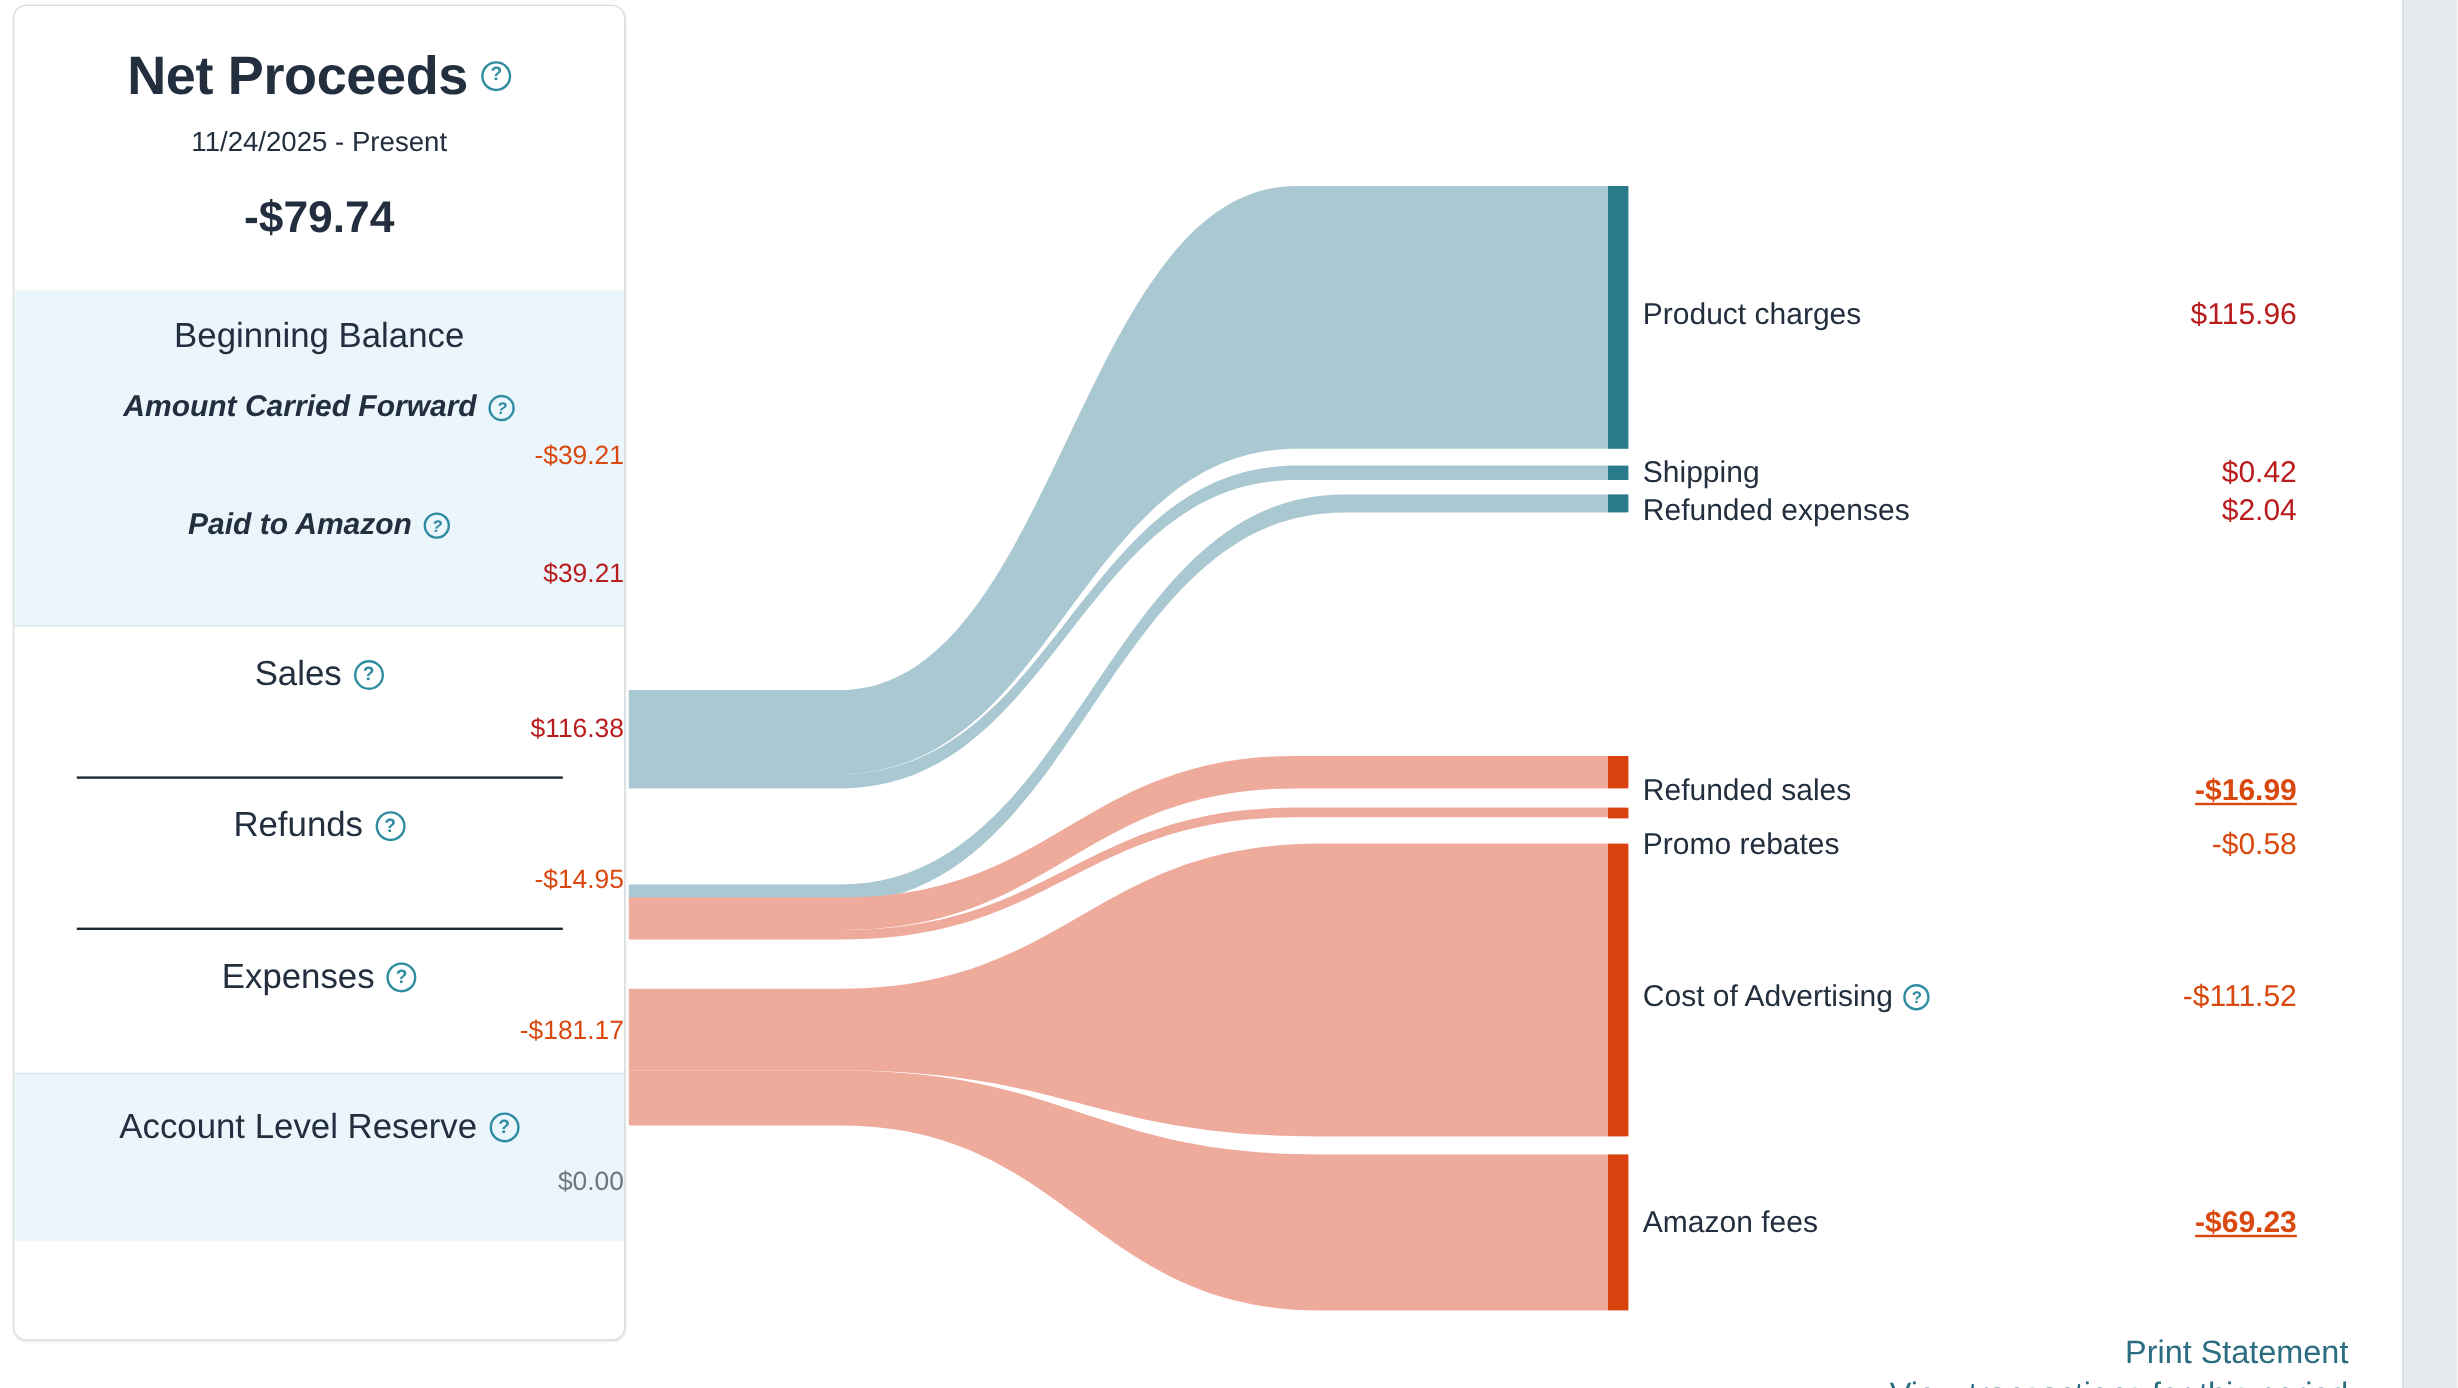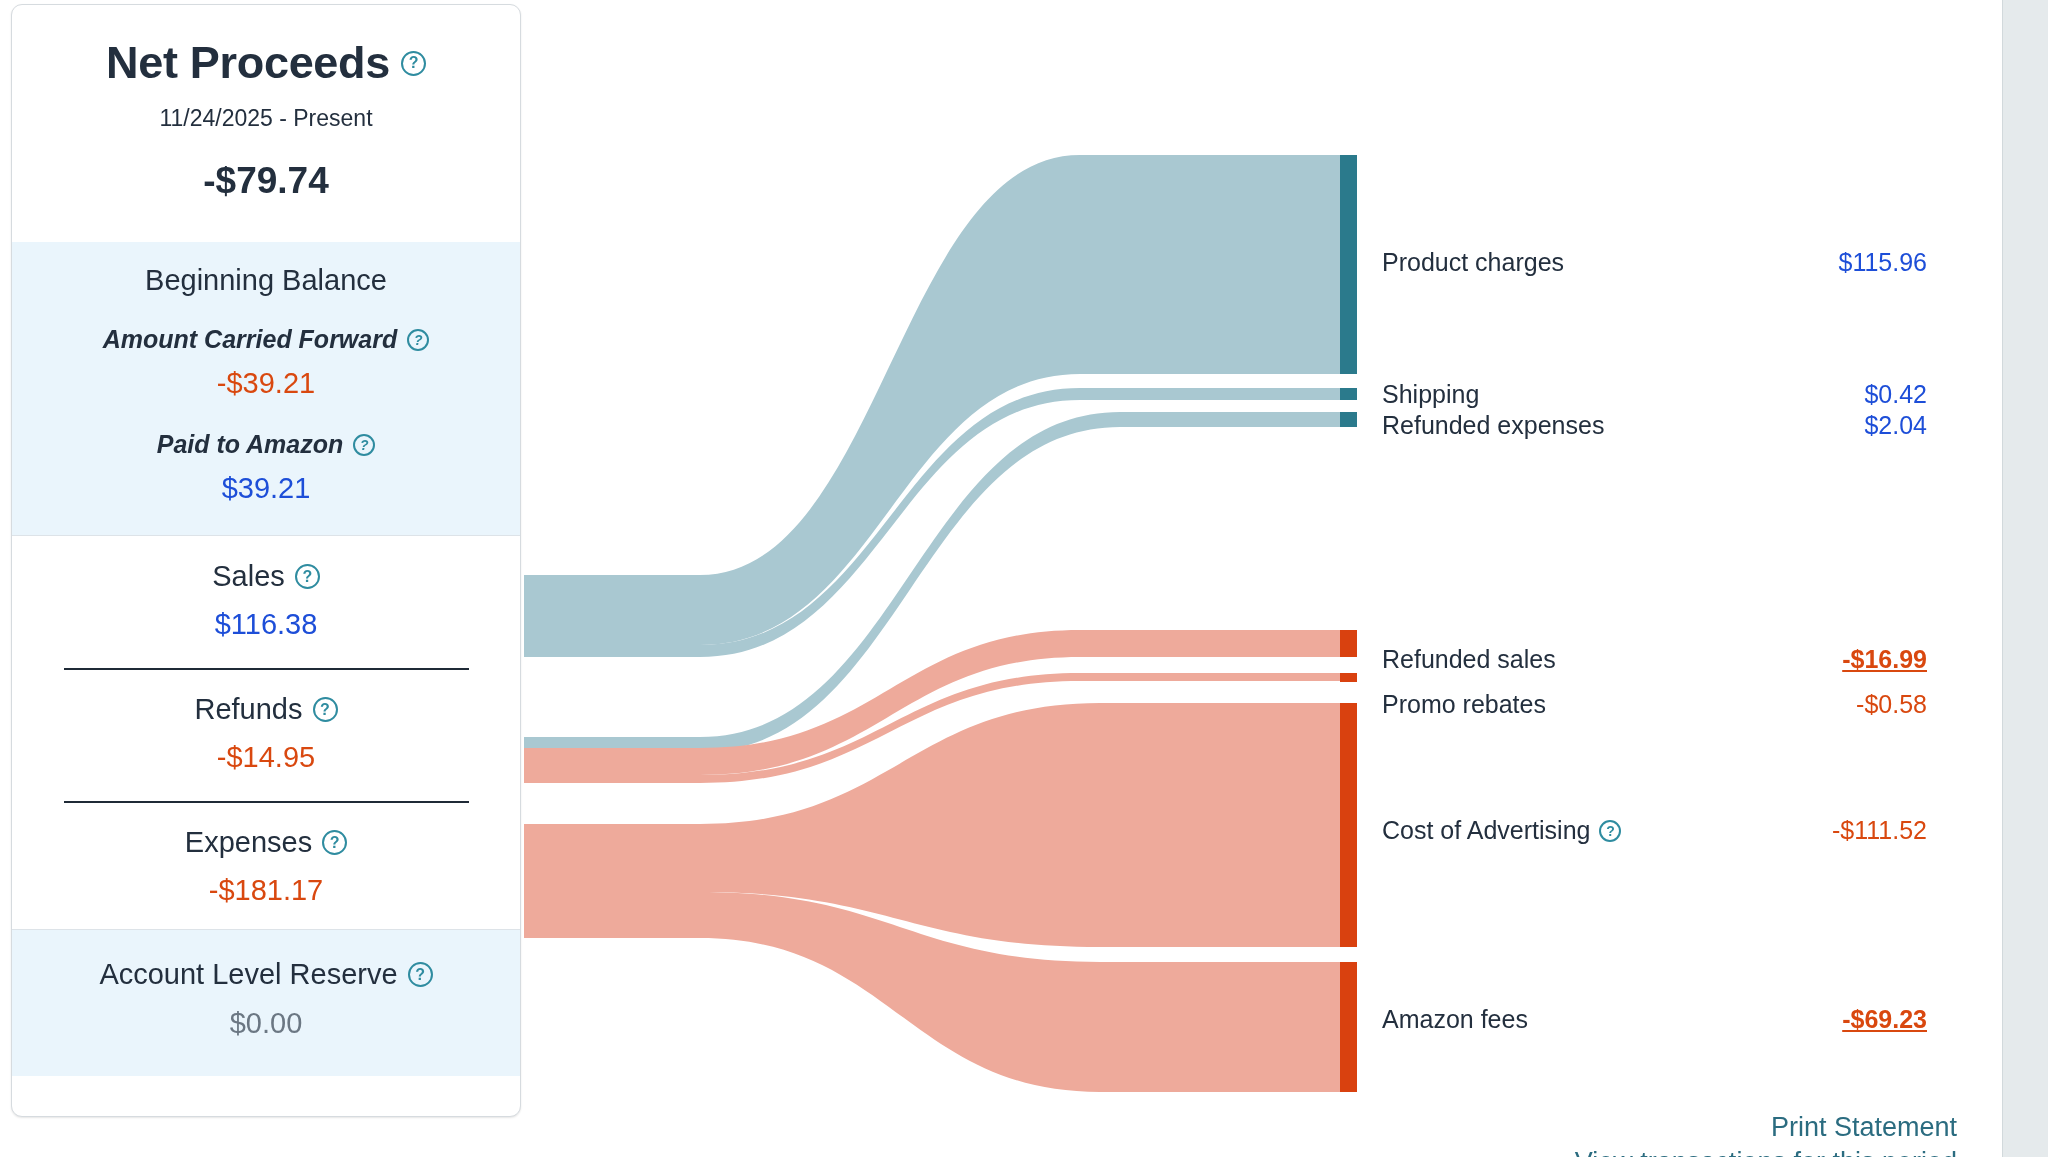--- a/index.html
+++ b/index.html
@@ -43,24 +43,24 @@
     text-align:center; margin-top:28px; padding-bottom:40px;
     font-size:37px; font-weight:700; color:#232f3e;
   }
 
   .sec-head {
     display:flex; align-items:center; justify-content:center; gap:10px;
     font-size:29px; color:#232f3e; font-weight:400;
   }
   .sec-head.italic { font-style:italic; font-size:25px; font-weight:600; }
   .sec-val {
-    text-align:center; font-size:29px; font-weight:400;
+    text-align:right; font-size:22px; font-weight:400;
   }
   .v-red  { color:#d9480f; }
-  .v-teal { color:#1d4ed8; }
+  .v-teal { color:#b91c1c; }
   .v-grey { color:#6b7783; }
 
   .rule { height:2px; background:#1f2a36; margin:0 auto; width:405px; }
 
   
   .help {
     display:inline-flex; align-items:center; justify-content:center;
     width:25px; height:25px; border-radius:50%;
     border:2.2px solid #2f8ca0; color:#2f8ca0;
     font-size:16px; font-weight:700; line-height:1;
@@ -69,21 +69,21 @@
     cursor:pointer;
   }
   .help.sm { width:22px; height:22px; font-size:14px; border-width:2px; }
 
   
   .sankey { position:absolute; left:0; top:0; width:2048px; height:1157px; }
 
   
   .node-row {
     position:absolute; display:flex; align-items:center;
-    left:1369px; width:545px;margin-left:13px;
+    left:1369px; width:545px;
   }
   .node-label {
     font-size:25px; color:#232f3e; white-space:nowrap;
     display:flex; align-items:center; gap:9px;
   }
   .node-value {
     margin-left:auto; font-size:25px; white-space:nowrap;
   }
   .node-value.link { font-weight:700; text-decoration:underline; cursor:pointer; }
 

